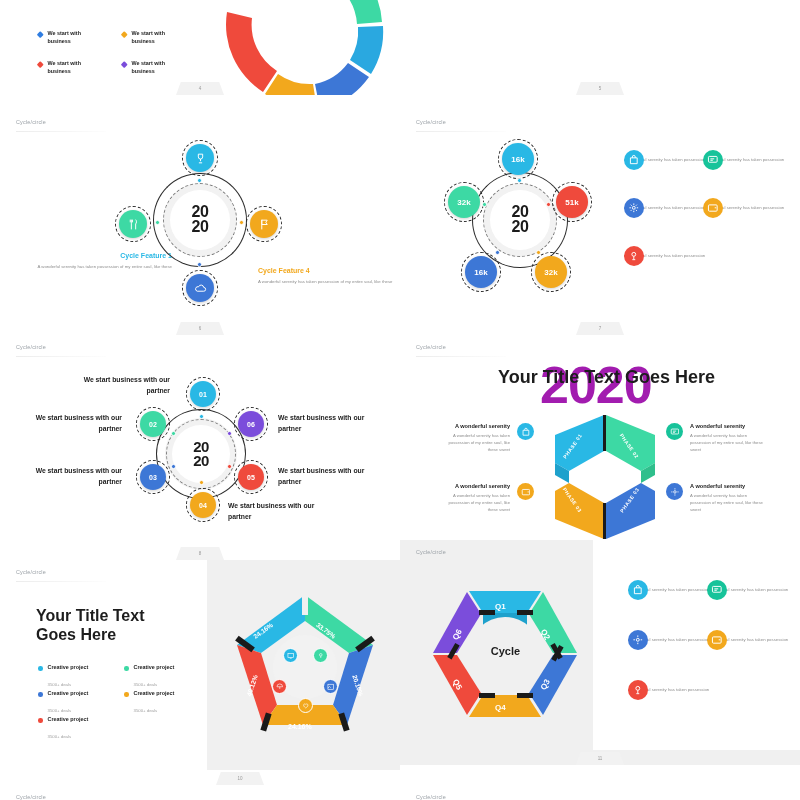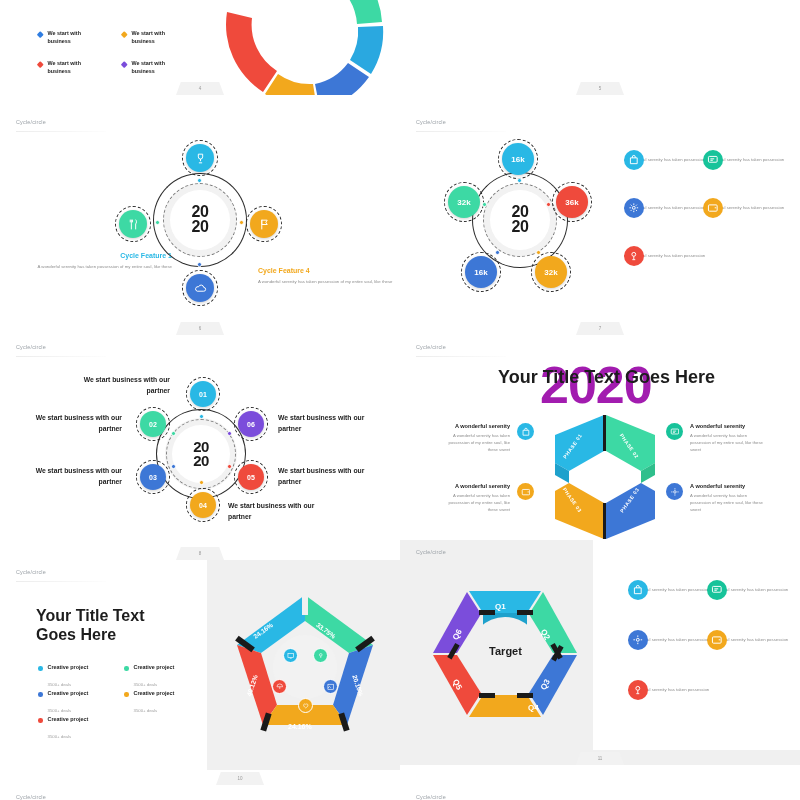--- a/index.html
+++ b/index.html
@@ -203,21 +203,21 @@
     <div class="dot" style="left:117px;top:68px;background:#29b8e5;"></div>
     <div class="dot" style="left:146px;top:92px;background:#ef4a3c;"></div>
     <div class="dot" style="left:136px;top:140px;background:#f2a81d;"></div>
     <div class="dot" style="left:95px;top:140px;background:#3d77d6;"></div>
     <div class="dot" style="left:82px;top:92px;background:#3dd9a4;"></div>
 
     <div class="ring" style="left:98px;top:29px;width:40px;height:40px;"></div>
     <div class="node" style="left:102px;top:33px;width:32px;height:32px;background:#29b8e5;font-size:8px;">16k</div>
 
     <div class="ring" style="left:152px;top:72px;width:40px;height:40px;"></div>
-    <div class="node" style="left:156px;top:76px;width:32px;height:32px;background:#ef4a3c;font-size:8px;">36k</div>
+    <div class="node" style="left:156px;top:76px;width:32px;height:32px;background:#ef4a3c;font-size:8px;">51k</div>
 
     <div class="ring" style="left:131px;top:142px;width:40px;height:40px;"></div>
     <div class="node" style="left:135px;top:146px;width:32px;height:32px;background:#f2a81d;font-size:8px;">32k</div>
 
     <div class="ring" style="left:61px;top:142px;width:40px;height:40px;"></div>
     <div class="node" style="left:65px;top:146px;width:32px;height:32px;background:#3d77d6;font-size:8px;">16k</div>
 
     <div class="ring" style="left:44px;top:72px;width:40px;height:40px;"></div>
     <div class="node" style="left:48px;top:76px;width:32px;height:32px;background:#3dd9a4;font-size:8px;">32k</div>
 
@@ -504,24 +504,24 @@
         <rect x="44" y="-4" width="16" height="5" fill="#1a1a1a" transform="rotate(60 52 -2)"></rect>
         <rect x="44" y="-2" width="16" height="5" fill="#1a1a1a" transform="rotate(-60 52 0)"></rect>
         <rect x="-60" y="-4" width="16" height="5" fill="#1a1a1a" transform="rotate(-60 -52 -2)"></rect>
         <rect x="-26" y="40" width="16" height="5" fill="#1a1a1a"></rect>
         <rect x="12" y="40" width="16" height="5" fill="#1a1a1a"></rect>
       </g>
     </svg>
     <div class="seg-label" style="left:95px;top:62px;font-size:8px;">Q1</div>
     <div class="seg-label" style="left:140px;top:90px;font-size:8px;transform:rotate(62deg);">Q2</div>
     <div class="seg-label" style="left:140px;top:140px;font-size:8px;transform:rotate(-62deg);">Q3</div>
-    <div class="seg-label" style="left:95px;top:163px;font-size:8px;margin-left:33px;">Q4</div>
+    <div class="seg-label" style="left:95px;top:163px;font-size:8px;">Q4</div>
     <div class="seg-label" style="left:52px;top:140px;font-size:8px;transform:rotate(62deg);">Q5</div>
     <div class="seg-label" style="left:52px;top:90px;font-size:8px;transform:rotate(-62deg);">Q6</div>
-    <div style="position:absolute;left:78px;top:105px;width:55px;text-align:center;font-size:11px;font-weight:bold;color:#1d1d1d;z-index:6;">Target</div>
+    <div style="position:absolute;left:78px;top:105px;width:55px;text-align:center;font-size:11px;font-weight:bold;color:#1d1d1d;z-index:6;">Cycle</div>
 
     <div class="sm-item" style="left:228px;top:40px;">
       <div class="circicon" style="width:20px;height:20px;background:#29b8e5;">
         <svg viewBox="0 0 24 24" fill="none" stroke="#fff" stroke-width="2">
             <path d="M5 8h14v12H5z"></path>
             <path d="M9 8V6a3 3 0 0 1 6 0v2"></path>
           </svg>
       </div>
       <div class="t">A wonderful serenity has taken possession</div>
     </div>

